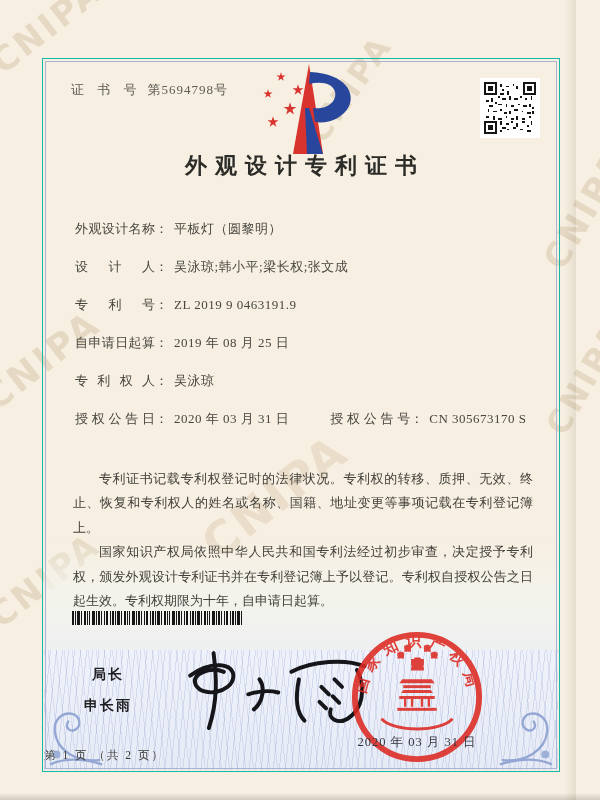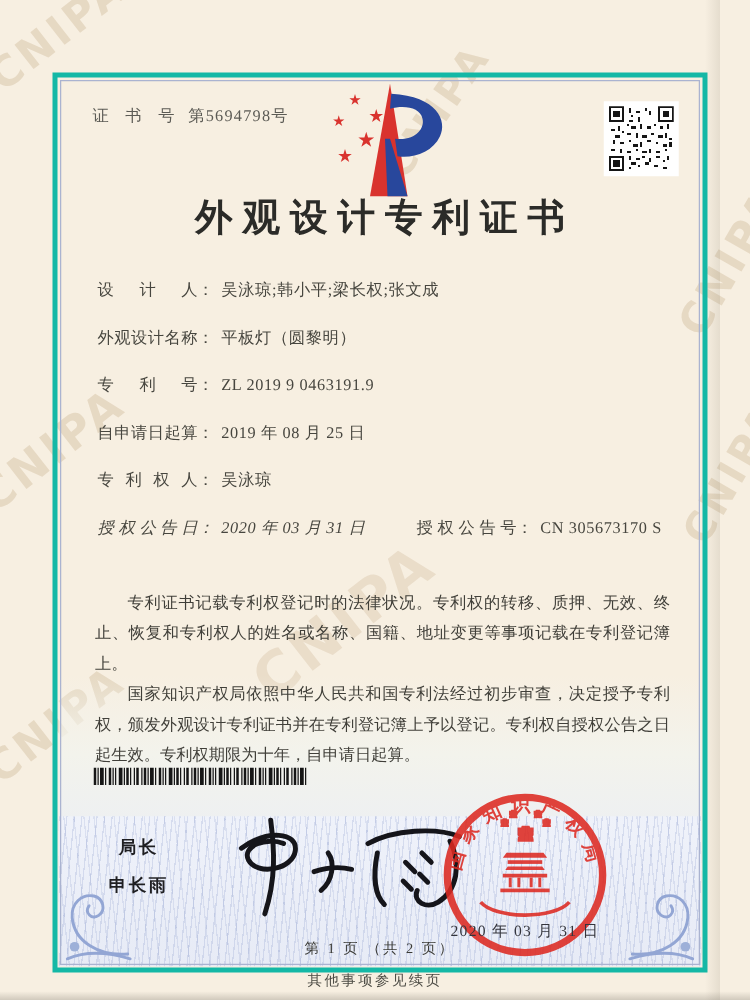--- a/index.html
+++ b/index.html
@@ -14,59 +14,59 @@
   .edge-right{position:absolute;top:0;bottom:0;right:24px;width:12px;
     background:linear-gradient(to right,rgba(120,110,90,0),rgba(120,110,90,.14));}
   .edge-bottom{position:absolute;left:0;right:0;bottom:0;height:7px;
     background:linear-gradient(to bottom,rgba(110,105,95,0),rgba(110,105,95,.28));}
   
   .wm{position:absolute;font-family:"DejaVu Sans","Liberation Sans",sans-serif;
     font-weight:bold;font-size:36px;letter-spacing:3px;color:rgba(193,164,127,.30);
     transform:rotate(-38deg);pointer-events:none;white-space:nowrap;}
   
   .frame{position:absolute;left:42px;top:58px;width:516px;height:712px;
-    border:4px solid #14b8a6;}
+    border:1px solid #14b8a6;}
   .frame::before{content:"";position:absolute;inset:2px;border:1px solid #aab3d0;pointer-events:none;z-index:5;}
   .inner{position:absolute;inset:0;overflow:hidden;}
   .lower-wash{position:absolute;left:1px;right:1px;bottom:119px;height:115px;
     background:linear-gradient(180deg,rgba(244,243,236,0),#f3f3ec 55%,#eef0f1);}
   
   .cert-no{position:absolute;left:28px;top:22px;font-size:13px;color:#5c5b55;letter-spacing:1px;}
   .cert-no .lbl{letter-spacing:5px;margin-right:6px;}
   .logo{position:absolute;left:200px;top:5px;}
   .qr{position:absolute;left:437px;top:19px;background:#fff;padding:4px;}
   .title{position:absolute;top:92px;left:0;right:0;margin:0;text-align:center;
-    font-size:30px;font-weight:bold;color:#2b2b28;letter-spacing:8px;padding-left:8px;}
+    font-size:22px;font-weight:bold;color:#2b2b28;letter-spacing:8px;padding-left:8px;}
   
   .fields{position:absolute;left:32px;right:26px;top:158px;font-size:13px;color:#47463f;}
   .frow{height:38px;line-height:24px;white-space:nowrap;}
   .flabel{display:inline-block;width:80px;text-align:justify;text-align-last:justify;vertical-align:top;}
   .fval{margin-left:6px;letter-spacing:.5px;}
   .fgroup{display:inline-block;}
-  .fgroup.first{width:252px;font-style:italic;}
+  .fgroup.first{width:252px;}
   
   .paras{position:absolute;left:30px;right:26px;top:408px;font-size:13px;line-height:1.88;
     text-align:justify;color:#403f39;}
   .paras p{margin:0;text-indent:2em;}
   
   .barcode{position:absolute;left:28px;top:552px;}
   
   .panel{position:absolute;left:1px;right:1px;bottom:1px;height:120px;
     background:
       repeating-linear-gradient(96deg,rgba(110,130,190,.20) 0 1px,rgba(0,0,0,0) 1px 6px),
       repeating-linear-gradient(84deg,rgba(110,130,190,.16) 0 1px,rgba(0,0,0,0) 1px 8px),
       linear-gradient(180deg,#eff2fa,#e7ebf6);}
   .director{position:absolute;left:40px;top:16px;
     font-family:"Liberation Sans","DejaVu Sans",sans-serif;font-size:14px;font-weight:600;color:#1f1f22;}
   .director div{margin-bottom:13px;letter-spacing:2px;text-align:center;}
   .signature{position:absolute;left:118px;top:-4px;}
   .seal{position:absolute;left:304px;top:-22px;width:138px;height:138px;}
   .seal-date{position:absolute;left:296px;top:84px;width:154px;text-align:center;
     font-size:12.5px;color:#34353d;letter-spacing:1px;}
-  .pageno{position:absolute;left:0;right:0;bottom:7px;text-align:center;font-size:11.5px;color:#3a3a35;letter-spacing:2px;}
+  .pageno{position:absolute;left:0;right:0;bottom:7px;font-size:11.5px;color:#3a3a35;letter-spacing:2px;}
   .orn{position:absolute;bottom:3px;}
   .orn.left{left:3px;}
   .orn.right{right:3px;transform:scaleX(-1);}
   
   .continuation{position:absolute;top:777px;left:0;right:0;text-align:center;
     font-size:11.5px;color:#4c4b44;letter-spacing:2px;}
 </style>
 </head>
 <body>
 
@@ -111,24 +111,24 @@
         <path fill="#151515" d="M0,0h7v7h-7z M22,0h7v7h-7z M0,22h7v7h-7z"></path>
         <path fill="#fff" d="M1,1h5v5h-5z M23,1h5v5h-5z M1,23h5v5h-5z"></path>
         <path fill="#151515" d="M2,2h3v3h-3z M24,2h3v3h-3z M2,24h3v3h-3z"></path>
         <path fill="#151515" d="M9,1h1v2h-1z M12,2h2v1h-2z M10,4h1v1h-1z M13,5h1v2h-1z M9,6h2v1h-2z M16,1h1v1h-1z M18,2h1v2h-1z M8,8h1v1h-1z M10,9h2v1h-2z M14,8h1v2h-1z M17,9h2v1h-2z M20,8h1v1h-1z M23,9h1v1h-1z M26,8h1v2h-1z M1,10h2v1h-2z M4,9h1v2h-1z M6,11h1v1h-1z M3,13h2v1h-2z M8,12h2v1h-2z M12,12h1v2h-1z M15,13h2v1h-2z M19,12h1v1h-1z M22,13h2v1h-2z M25,12h1v2h-1z M27,14h1v1h-1z M2,15h1v2h-1z M5,16h2v1h-2z M9,15h1v1h-1z M11,17h2v1h-2z M14,16h1v2h-1z M17,15h2v1h-2z M21,16h1v1h-1z M24,17h2v1h-2z M27,16h1v2h-1z M1,19h2v1h-2z M5,19h1v2h-1z M8,20h2v1h-2z M12,19h1v1h-1z M15,20h2v1h-2z M18,19h1v2h-1z M21,20h2v1h-2z M25,19h1v1h-1z M9,22h1v2h-1z M12,23h2v1h-2z M15,22h1v1h-1z M18,23h1v2h-1z M21,22h2v1h-2z M24,24h1v1h-1z M26,22h1v2h-1z M10,25h2v1h-2z M13,26h1v1h-1z M16,25h2v1h-2z M20,26h2v1h-2z M24,27h2v1h-2z M9,27h1v1h-1z"></path>
       </svg>
 
       <h1 class="title">外观设计专利证书</h1>
 
       <div class="fields">
         <div class="frow">
+          <span class="flabel">外观设计名称</span><span>：</span><span class="fval">平板灯（圆黎明）</span>
+        </div>
+        <div class="frow">
           <span class="flabel">设计人</span><span>：</span><span class="fval">吴泳琼;韩小平;梁长权;张文成</span>
-        </div>
-        <div class="frow">
-          <span class="flabel">外观设计名称</span><span>：</span><span class="fval">平板灯（圆黎明）</span>
         </div>
         <div class="frow">
           <span class="flabel">专利号</span><span>：</span><span class="fval">ZL 2019 9 0463191.9</span>
         </div>
         <div class="frow">
           <span class="flabel">自申请日起算</span><span>：</span><span class="fval">2019 年 08 月 25 日</span>
         </div>
         <div class="frow">
           <span class="flabel">专利权人</span><span>：</span><span class="fval">吴泳琼</span>
         </div>
@@ -210,17 +210,16 @@
             </g>
           </g>
         </svg>
         <div class="seal-date">2020 年 03 月 31 日</div>
 
         <div class="pageno">第 1 页 （共 2 页）</div>
       </div>
     </div>
   </div>
 
-  <div class="continuation">其他事项参见续页</div>
 
   <div class="edge-right"></div>
   <div class="edge-bottom"></div>
 </div>
 
 </body></html>

